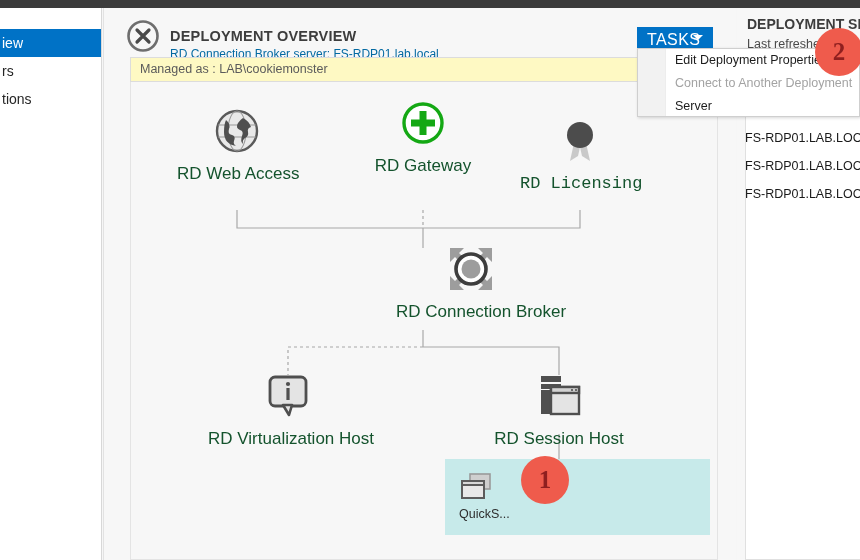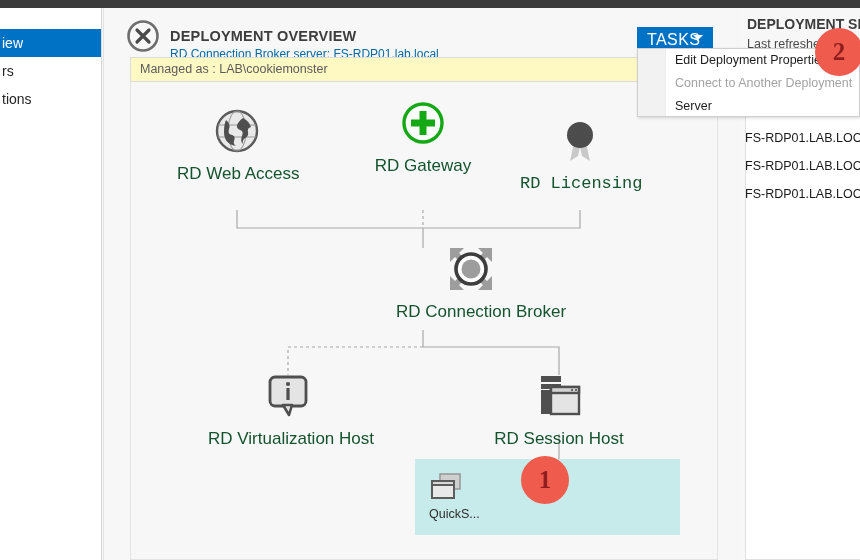--- a/index.html
+++ b/index.html
@@ -71,21 +71,21 @@
     height: 54px; display: flex; align-items: center; justify-content: center;
   }
   .node .lbl {
     font-size: 17px; color: #14532d; margin-top: 6px; white-space: nowrap;
   }
 
   .connector { position: absolute; }
 
   
   .collection-tile {
-    position: absolute; left: 284px; top: 377px; width: 265px; height: 76px;
+    position: absolute; left: 314px; top: 377px; width: 265px; height: 76px;
     background: #c7eaea;
   }
   .collection-tile .tile-glyph { position: absolute; left: 14px; top: 13px; }
   .collection-tile .tile-lbl {
     position: absolute; left: 14px; top: 48px;
     font-size: 12.5px; color: #2d2d2d;
   }
 
   
   .rightpane {

